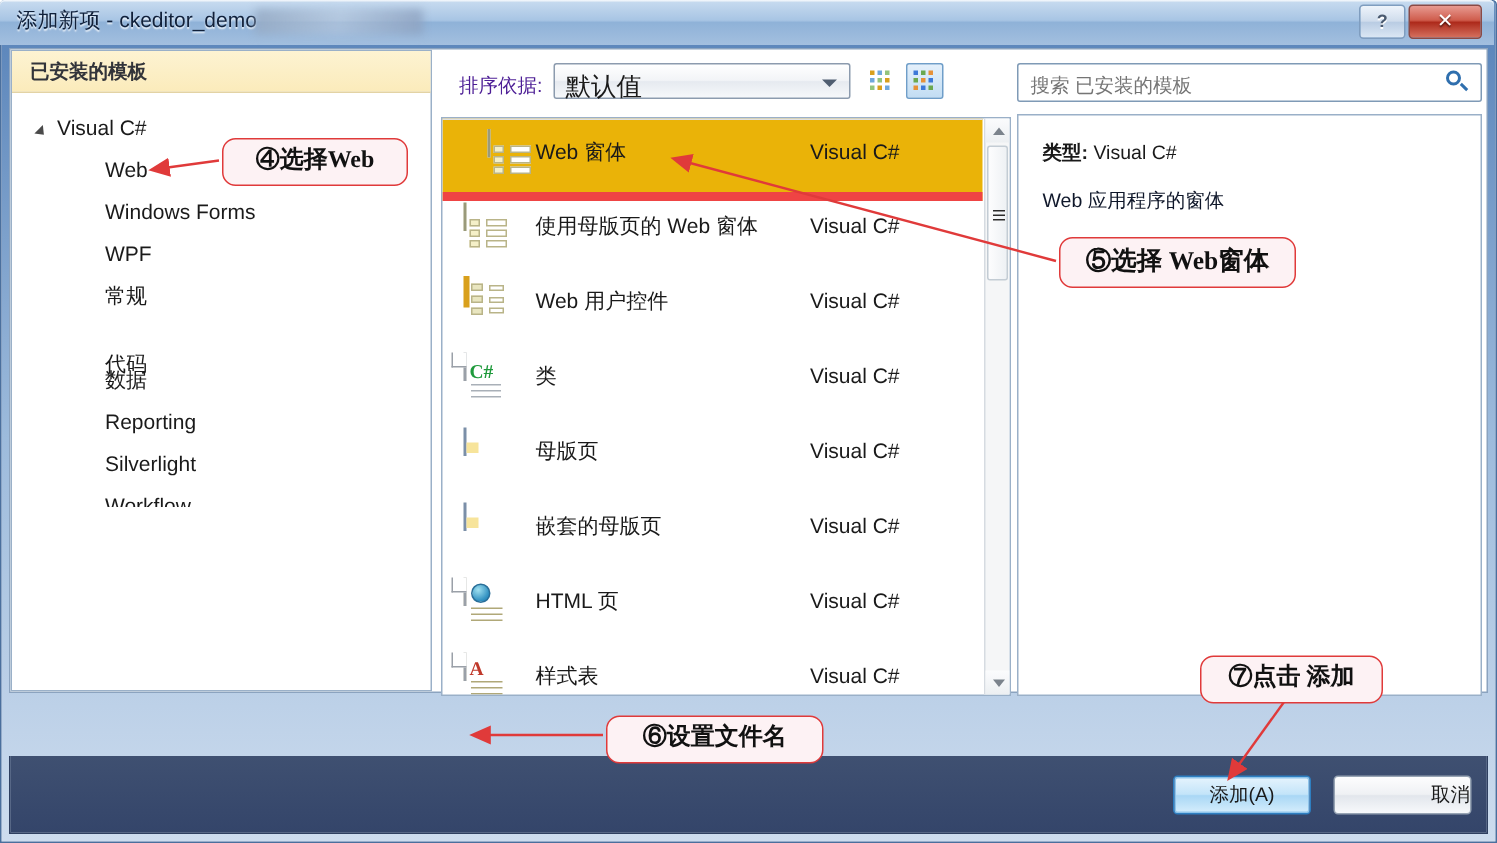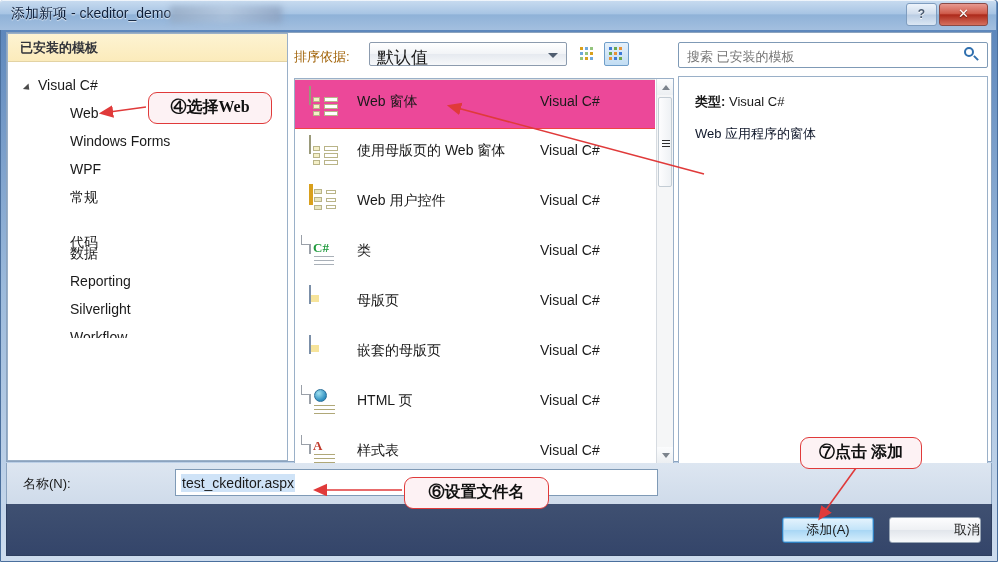--- a/index.html
+++ b/index.html
@@ -79,21 +79,21 @@
     background:linear-gradient(to bottom,#5d7198 0%,#4c6089 50%,#44557c 100%);
     border-top:1px solid #8ba3bf;border-bottom:1px solid #35486c;box-sizing:border-box;
   }
   .pane-head-online span{
     position:absolute;left:12px;top:6px;font-size:13px;font-weight:bold;color:#ffffff;
     text-shadow:0 1px 1px rgba(0,0,0,.45);
   }
 
   
   .mid-toolbar{position:absolute;left:294px;top:40px;width:380px;height:32px;}
-  .sort-label{position:absolute;left:0;top:8px;font-size:13px;color:#a16207;white-space:nowrap;}
+  .sort-label{position:absolute;left:12px;top:8px;font-size:13px;color:#4c1d95;white-space:nowrap;}
   .combo{
     position:absolute;left:75px;top:2px;width:198px;height:24px;
     background:linear-gradient(to bottom,#ffffff 0%,#f2f4f7 48%,#e6eaf0 52%,#f6f8fa 100%);
     border:1px solid #8c9bae;border-radius:2px;box-sizing:border-box;
   }
   .combo-val{position:absolute;left:7px;top:3px;font-size:17px;color:#1a1a1a;}
   .combo-arrow{
     position:absolute;right:8px;top:10px;width:0;height:0;
     border-left:5px solid transparent;border-right:5px solid transparent;border-top:5px solid #4f5d70;
   }
@@ -106,21 +106,21 @@
   .viewbtn .grid-ico{position:absolute;left:4px;top:4px;width:17px;height:16px;}
   .viewbtn .grid-ico i{position:absolute;width:3px;height:3px;display:block;}
 
   .list-wrap{
     position:absolute;left:294px;top:78px;width:380px;height:386px;
     background:#ffffff;border:1px solid #9ab0c8;box-sizing:border-box;overflow:hidden;
   }
   .tmpl-row{
     position:absolute;left:0;width:360px;height:48px;
   }
-  .tmpl-row.sel{background:#ec4899;border-top:1px solid #e0e0e0;border-bottom:1px solid #ef4444;}
+  .tmpl-row.sel{background:#eab308;border-top:1px solid #e0e0e0;border-bottom:6px solid #ef4444;text-align:center;}
   .tmpl-ico{position:absolute;left:14px;top:7px;width:34px;height:34px;}
   .tmpl-name{position:absolute;left:62px;top:13px;font-size:14px;color:#1a1a1a;white-space:nowrap;}
   .tmpl-lang{position:absolute;left:245px;top:13px;font-size:14px;color:#1a1a1a;white-space:nowrap;}
 
   
   .ico-form{width:32px;height:30px;border:1px solid #9a9a7a;background:#fffdf0;box-sizing:border-box;position:relative;}
   .ico-form .hdr{position:absolute;left:1px;top:1px;right:1px;height:6px;background:#efefda;border-bottom:1px solid #c9c9a8;}
   .ico-form .cl{position:absolute;left:3px;width:7px;height:5px;background:#f5f0c8;border:1px solid #b9b488;box-sizing:border-box;}
   .ico-form .cr{position:absolute;left:14px;width:14px;height:5px;background:#ffffff;border:1px solid #b9b488;box-sizing:border-box;}
   .ico-formy{width:30px;height:30px;border:2px solid #d9a01c;background:#fffdf2;box-sizing:border-box;position:relative;}
@@ -401,41 +401,36 @@
   </div>
 
   <div class="detail-pane">
     <div class="detail-type">
       <b>类型:</b>
       <span>Visual C#</span>
     </div>
     <div class="detail-desc">Web 应用程序的窗体</div>
   </div>
 
-  <div class="name-row">
-    <div class="name-label">名称(N):</div>
-    <div class="name-input">
-      <span class="name-value">test_ckeditor.aspx</span>
-    </div>
-  </div>
 
   <div class="footer">
     <div class="btn-dialog btn-add">添加(A)</div>
     <div class="btn-dialog btn-cancel">取消</div>
   </div>
 
   <svg class="arrows">
     <defs>
       <marker id="ah" markerWidth="9" markerHeight="9" refX="7" refY="4" orient="auto">
         <path d="M0,0 L9,4 L0,8 z" fill="#e03a3a"></path>
       </marker>
     </defs>
     <line x1="146" y1="107" x2="102" y2="113" stroke="#e03a3a" stroke-width="1.6" marker-end="url(#ah)"></line>
     <line x1="704" y1="174" x2="450" y2="106" stroke="#e03a3a" stroke-width="1.6" marker-end="url(#ah)"></line>
     <line x1="402" y1="490" x2="316" y2="490" stroke="#e03a3a" stroke-width="1.6" marker-end="url(#ah)"></line>
     <line x1="856" y1="468" x2="820" y2="518" stroke="#e03a3a" stroke-width="1.6" marker-end="url(#ah)"></line>
   </svg>
 
   <div class="anno a4">④选择Web</div>
+  <div class="anno a5">⑤选择 Web窗体</div>
   <div class="anno a6">⑥设置文件名</div>
   <div class="anno a7">⑦点击 添加</div>
 
 </div>
 
 </body></html>

